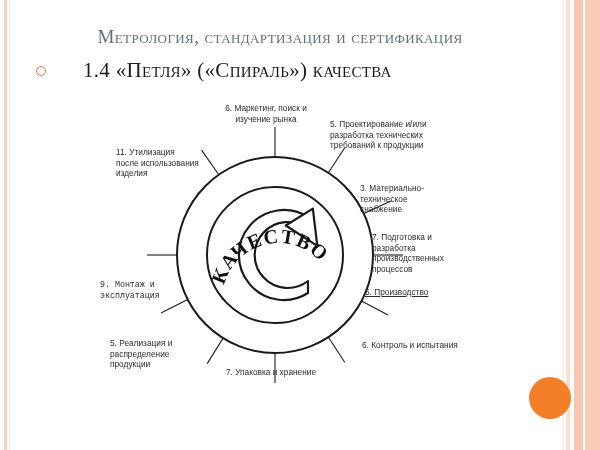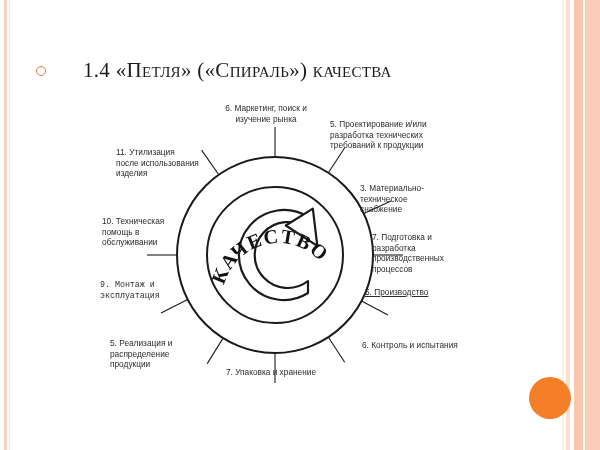--- a/index.html
+++ b/index.html
@@ -123,20 +123,21 @@
 
   <div class="right-band rb1"></div>
   <div class="right-band rb2"></div>
   <div class="right-band rb3"></div>
   <div class="right-band rb4"></div>
   <div class="right-band rb5"></div>
   <div class="right-band rb6"></div>
 
   <div class="orange-dot"></div>
 
+  <div class="slide-title">Метрология, стандартизация и сертификация</div>
 
   <div class="bullet-row">
     <span class="bullet-marker"></span>
     <span class="bullet-text">1.4 «Петля» («Спираль») качества</span>
   </div>
 
   <div id="diagram-wrap">
 
     <svg id="diagram-svg" width="470" height="320" viewBox="0 0 470 320">
       <g id="spokes" stroke="#1a1a1a" stroke-width="1.1" fill="none">
@@ -186,21 +187,18 @@
 производственных
 процессов</div>
     <div class="dlabel lb-left" style="left:305px; top:192px;width:130px;text-decoration:underline;">5. Производство</div>
     <div class="dlabel lb-left" style="left:278px; top:245px;width:140px;margin-left:24px;">6. Контроль и испытания</div>
     <div class="dlabel lb-center" style="left:141px; top:272px;width:140px;">7. Упаковка и хранение</div>
     <div class="dlabel lb-left" style="left:50px;  top:243px;width:120px;">5. Реализация и
 распределение
 продукции</div>
     <div class="dlabel lb-left" style="left:40px;  top:185px;width:110px;font-family:Liberation Mono, monospace;">9. Монтаж и
 эксплуатация</div>
-    <div class="dlabel lb-left" style="left:42px;  top:121px;width:120px;">10. Техническая
-помощь в
-обслуживании</div>
     <div class="dlabel lb-left" style="left:56px;  top:52px; width:140px;">11. Утилизация
 после использования
 изделия</div>
 
   </div>
 </div>
 
 </body></html>

